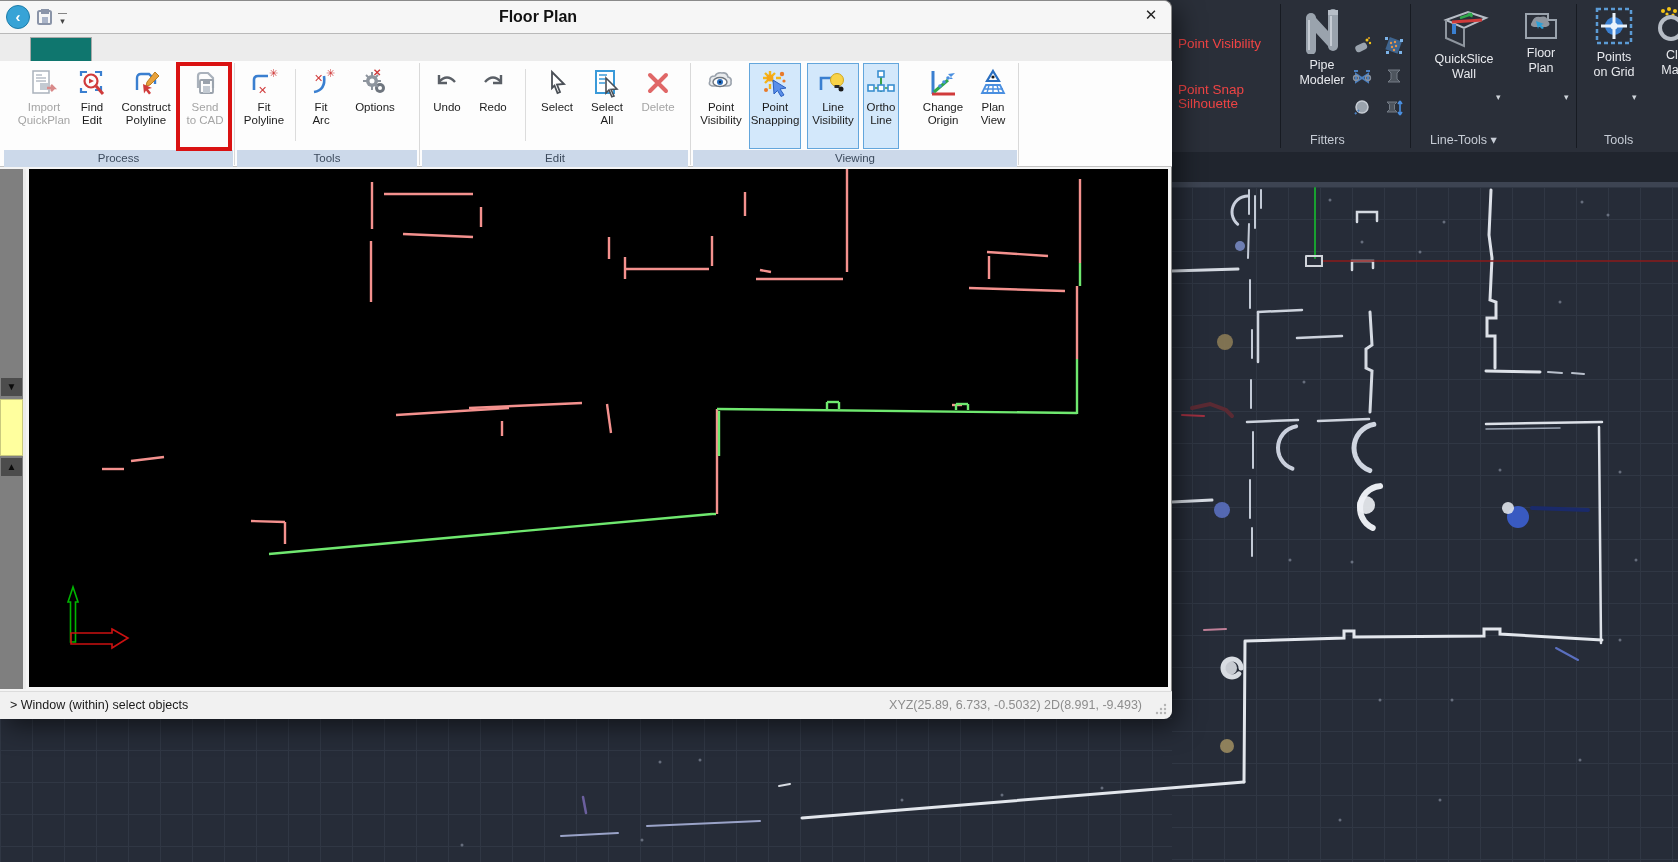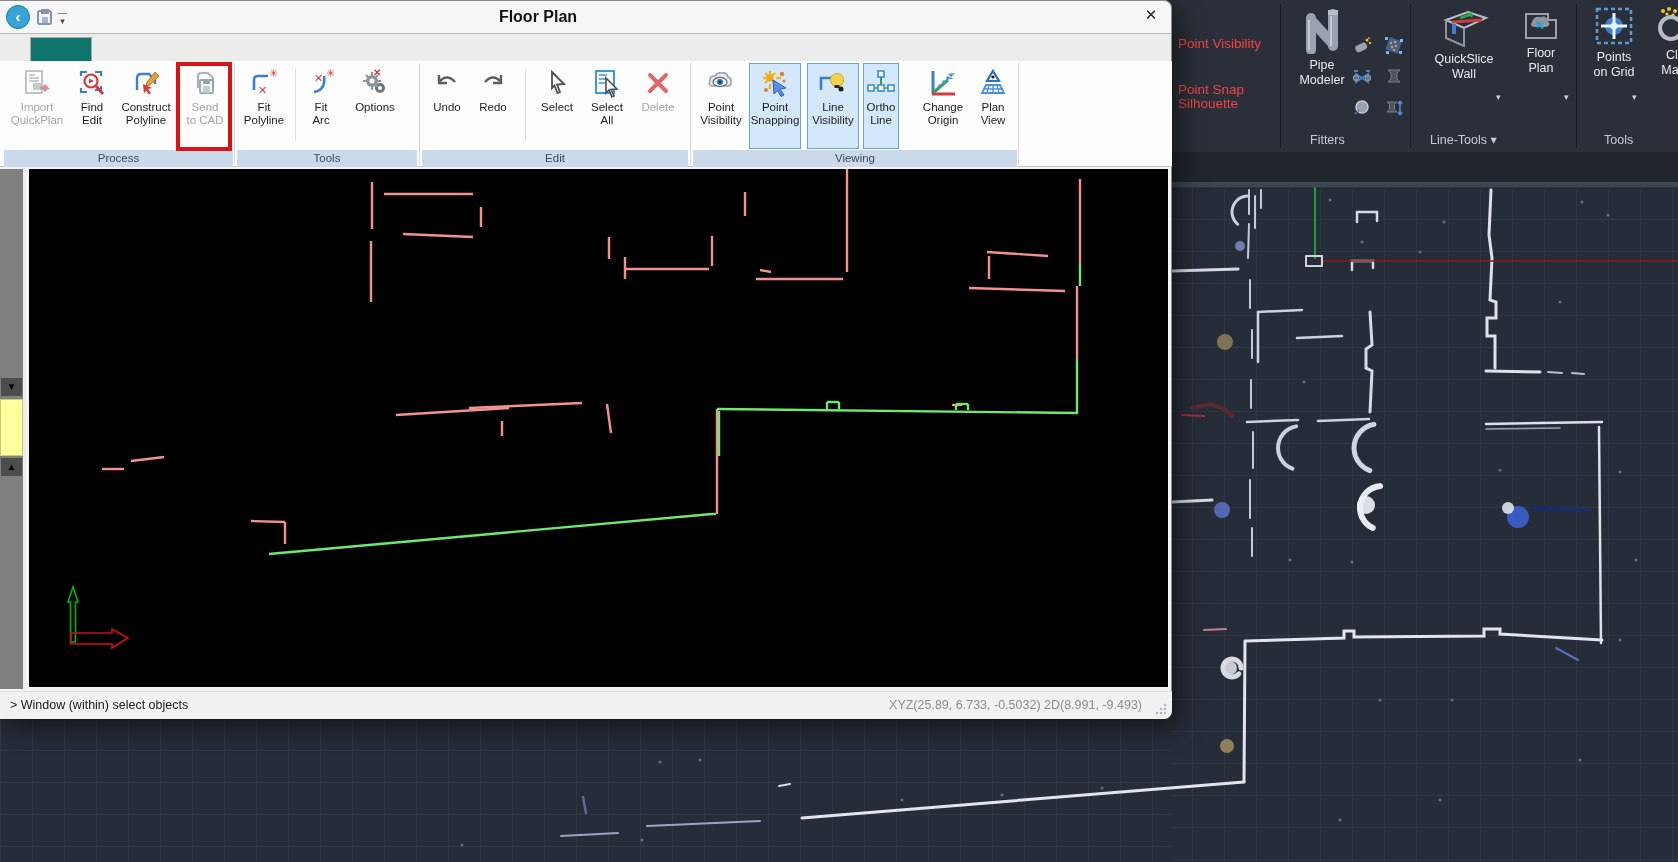--- a/index.html
+++ b/index.html
@@ -290,21 +290,21 @@
     <div class="abs" id="close-btn"><span>✕</span></div>
   </div>
 
   <div class="abs" id="tabrow">
     <div class="abs" id="tab-main">Main</div>
   </div>
 
   <div class="abs" id="ribbon">
 
     <div class="rgroup" style="left:4px; width:229px">
-      <div class="rbtn dis" style="left:2px; width:62px">
+      <div class="rbtn dis" style="left:9px; width:62px">
         <svg class="ic" width="30" height="30" viewBox="0 0 30 30">
           <rect x="4" y="3" width="16" height="22" fill="#fff" stroke="#aab2bc" stroke-width="1.5"></rect>
           <path d="M7 7 h6 M7 10 h10 M7 13 h10" stroke="#b8bfc8" stroke-width="1.5"></path>
           <rect x="11" y="15" width="8" height="7" fill="#c3cad2"></rect>
           <path d="M18 20 h7 l-3 -3 m3 3 l-3 3" stroke="#d98a8a" stroke-width="2.5" fill="none"></path>
         </svg>
         <span>Import</span><br><span>QuickPlan</span>
       </div>
       <div class="rbtn" style="left:66px; width:44px">
         <svg class="ic" width="30" height="30" viewBox="0 0 30 30">

